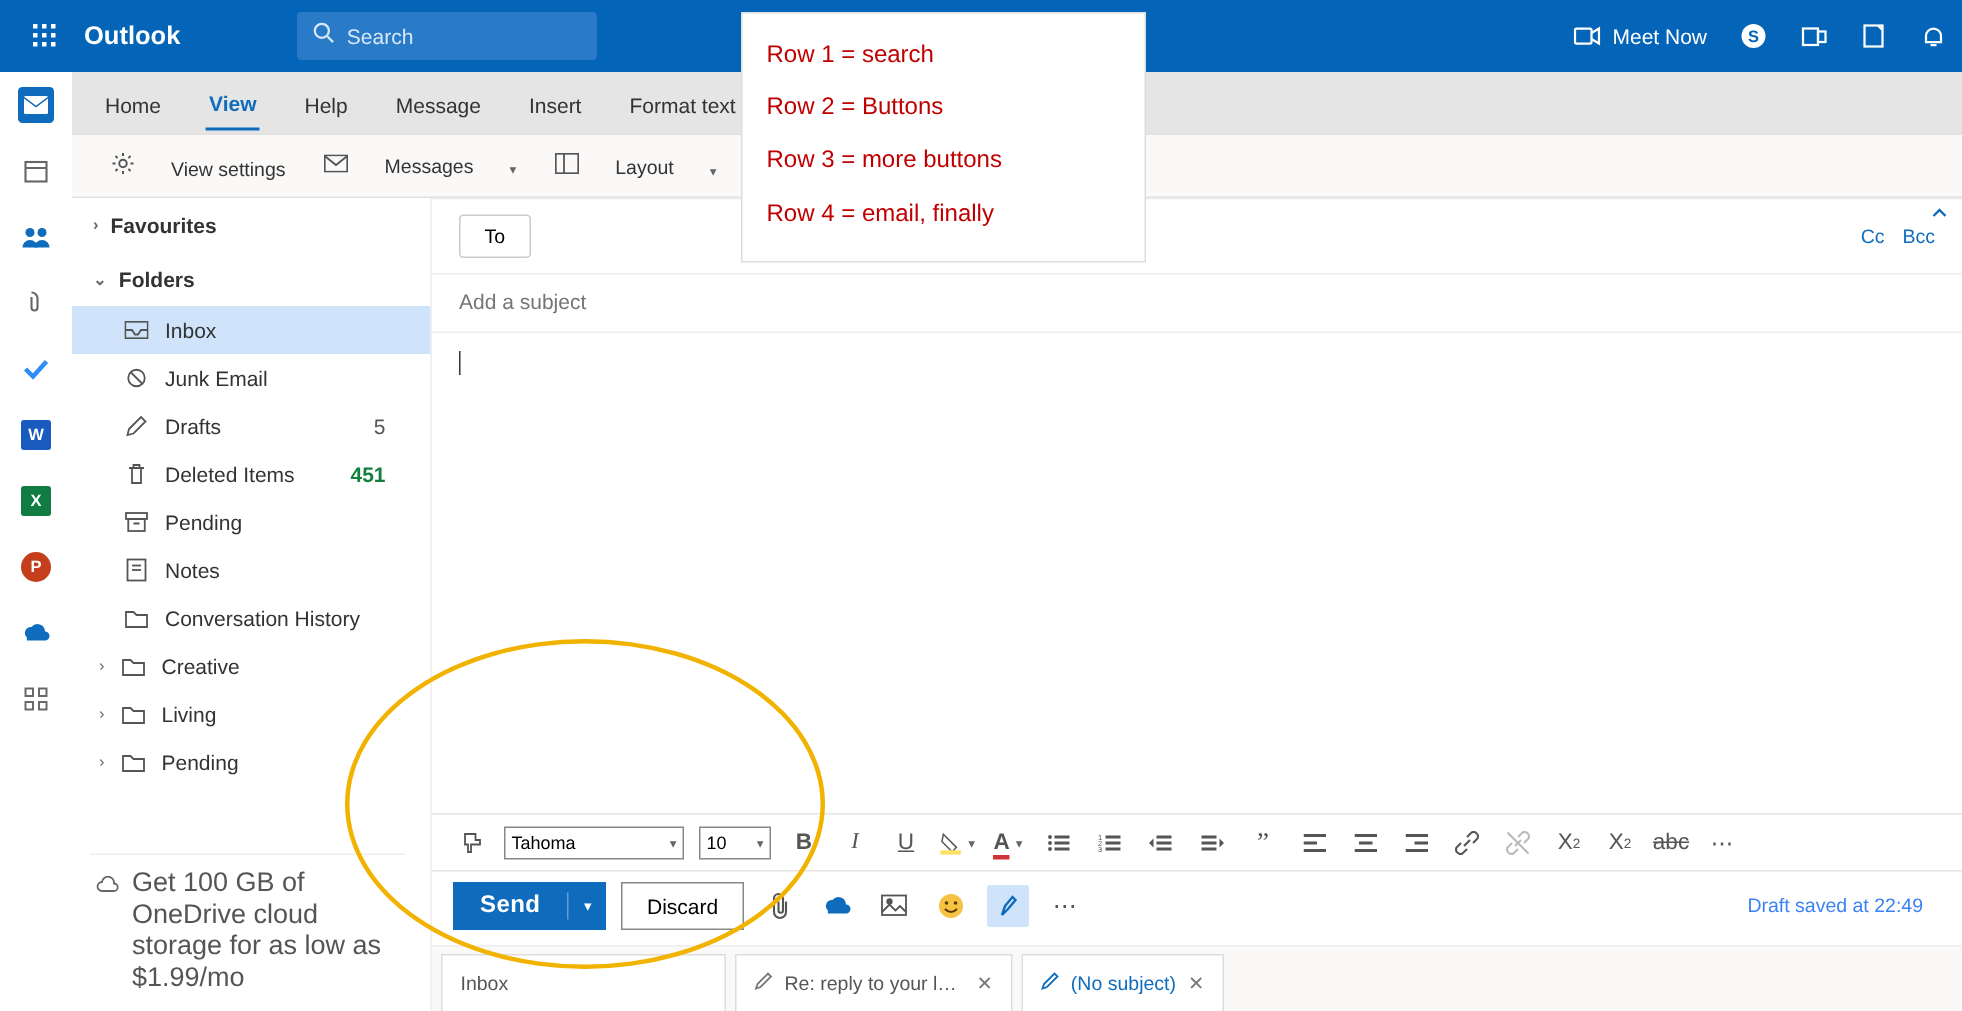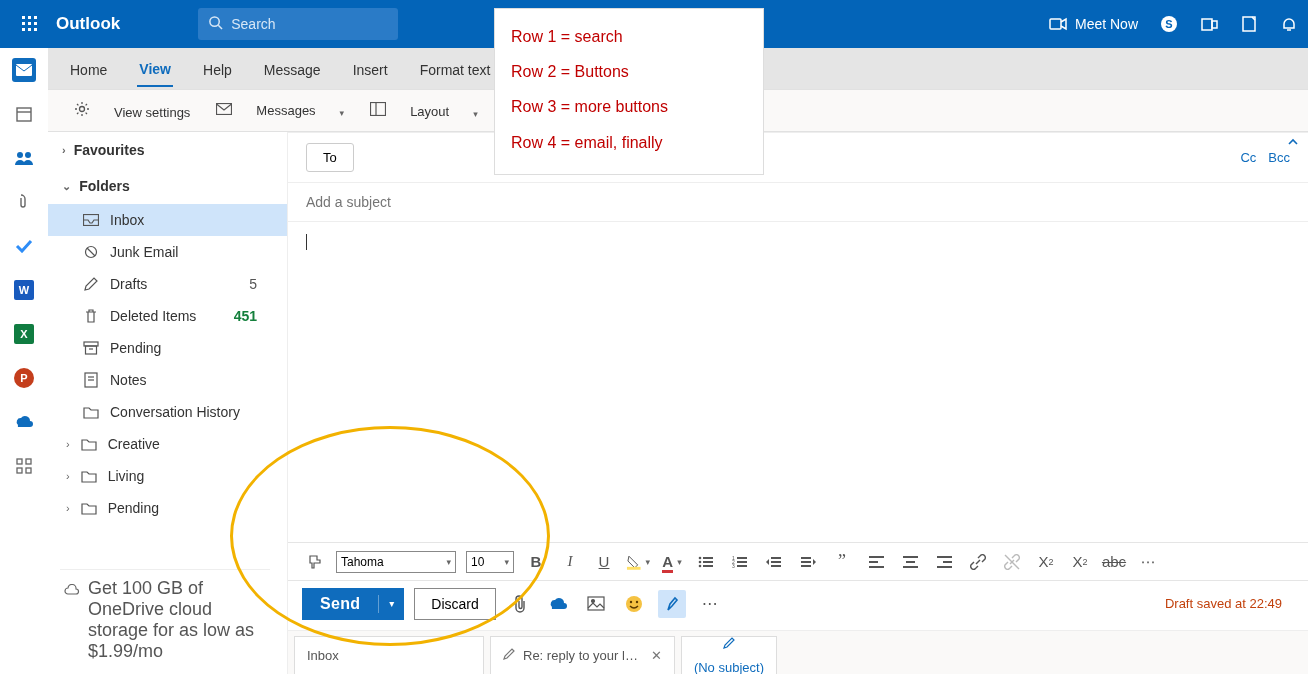--- a/index.html
+++ b/index.html
@@ -55,25 +55,25 @@
 .font-combo { border: 1px solid #888; height: 22px; font-size: 12px; padding: 1px 4px; display: flex; align-items: center; gap: 4px; }
 .size-combo { border: 1px solid #888; height: 22px; width: 48px; font-size: 12px; padding: 1px 4px; display: flex; align-items: center; justify-content: space-between; }
 .fbtn { width: 24px; height: 24px; display: flex; align-items: center; justify-content: center; color: #555; cursor: pointer; font-size: 15px; }
 
 .sendbar { position: absolute; left: 0; right: 0; bottom: 48px; height: 46px; border-top: 1px solid #e5e5e5; display: flex; align-items: center; padding: 0 14px; gap: 10px; background: #fff; }
 .send-btn { background: #0f6cbd; color: #fff; border: 0; height: 32px; display: flex; align-items: center; }
 .send-main { padding: 0 18px; border-right: 1px solid rgba(255,255,255,0.35); font-weight: 600; letter-spacing: 0.3px; }
 .send-drop { padding: 0 10px; font-size: 10px; }
 .discard-btn { border: 1px solid #888; background: #fff; height: 32px; padding: 0 16px; font-size: 14px; }
 .sbtn { width: 28px; height: 28px; display: flex; align-items: center; justify-content: center; color: #555; cursor: pointer; }
-.draft-status { margin-left: auto; color: #c2410c; font-size: 13px; margin-right: 12px; }
+.draft-status { margin-left: auto; color: #3b82f6; font-size: 13px; margin-right: 12px; }
 
 .tabsbar { position: absolute; left: 0; right: 0; bottom: 0; height: 44px; display: flex; align-items: flex-end; border-top: 1px solid #eee; background: #faf9f8; padding-left: 6px; gap: 6px; }
 .etab { height: 38px; padding: 0 12px; display: flex; align-items: center; gap: 8px; border: 1px solid #ddd; border-bottom: 0; background: #fff; font-size: 13px; color: #555; max-width: 190px; }
-.etab.active { color: #0f6cbd; flex-direction: column; }
+.etab.active { color: #0f6cbd; }
 .etab .close { margin-left: auto; color: #777; cursor: pointer; }
 
 
 .annot { position: absolute; left: 494px; top: 8px; width: 270px; background: #fff; border: 1px solid #ddd; padding: 10px 16px 14px 16px; font-size: 16px; color: #c00000; line-height: 2.2; z-index: 50; font-family: Calibri, Arial, sans-serif; }
 .circle { position: absolute; left: 230px; top: 426px; width: 320px; height: 220px; border: 3px solid #f2b200; border-radius: 50%; z-index: 40; pointer-events: none; }
 </style>
 </head>
 <body>
 
 <div class="topbar">

